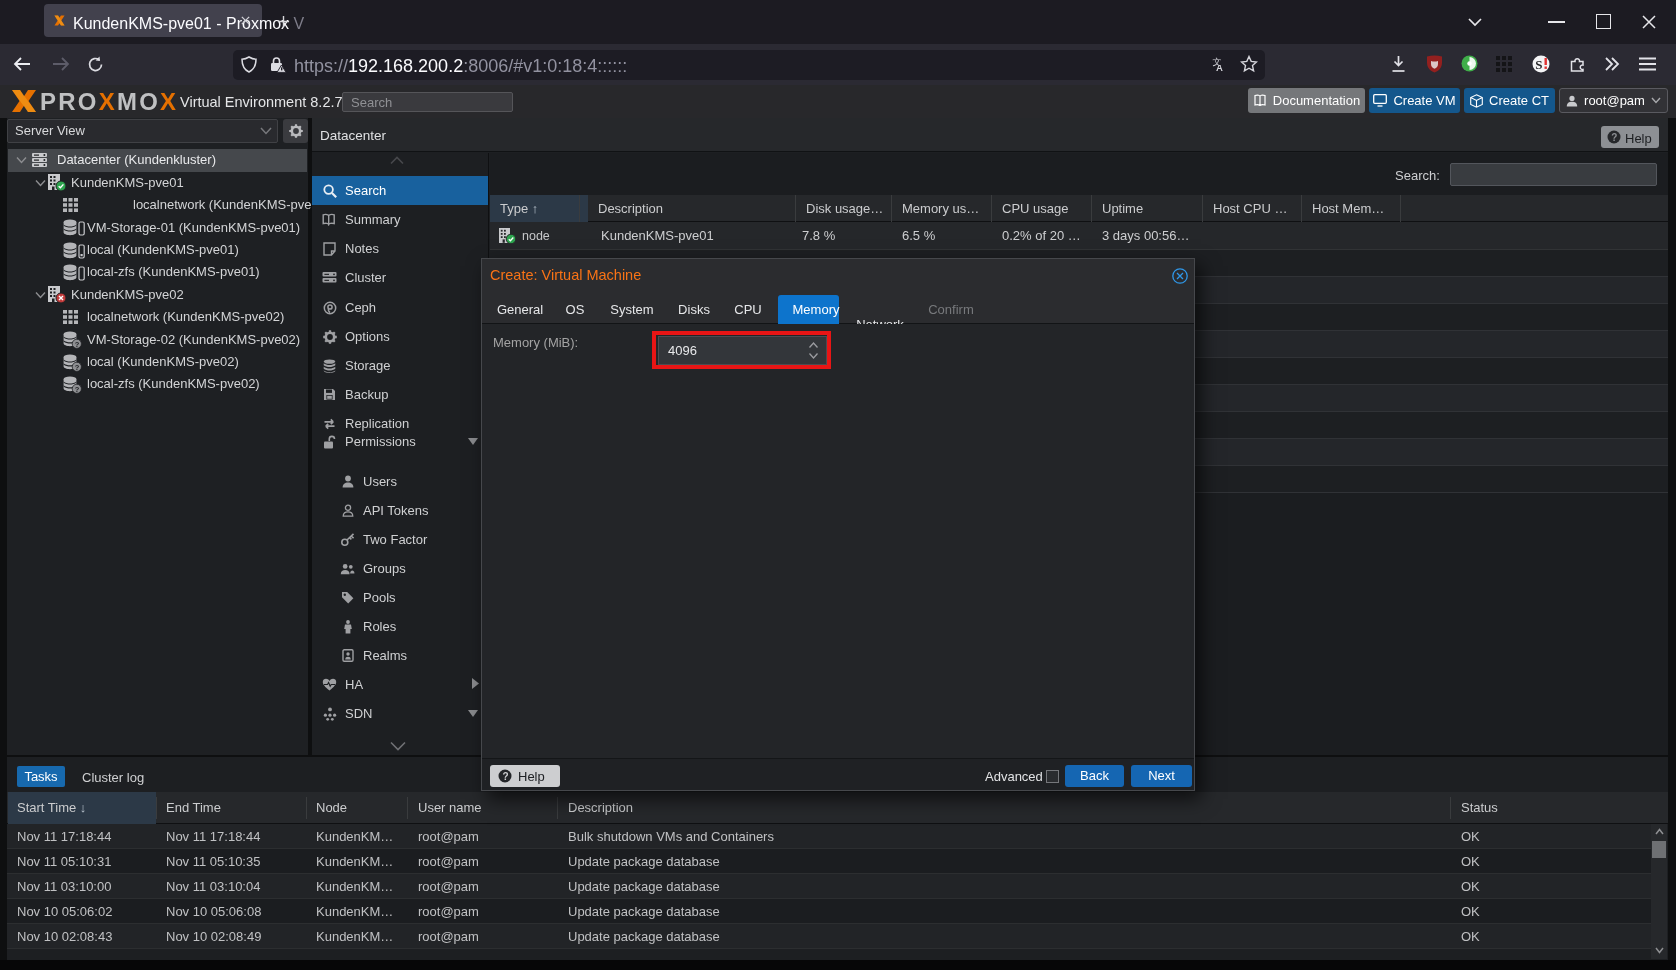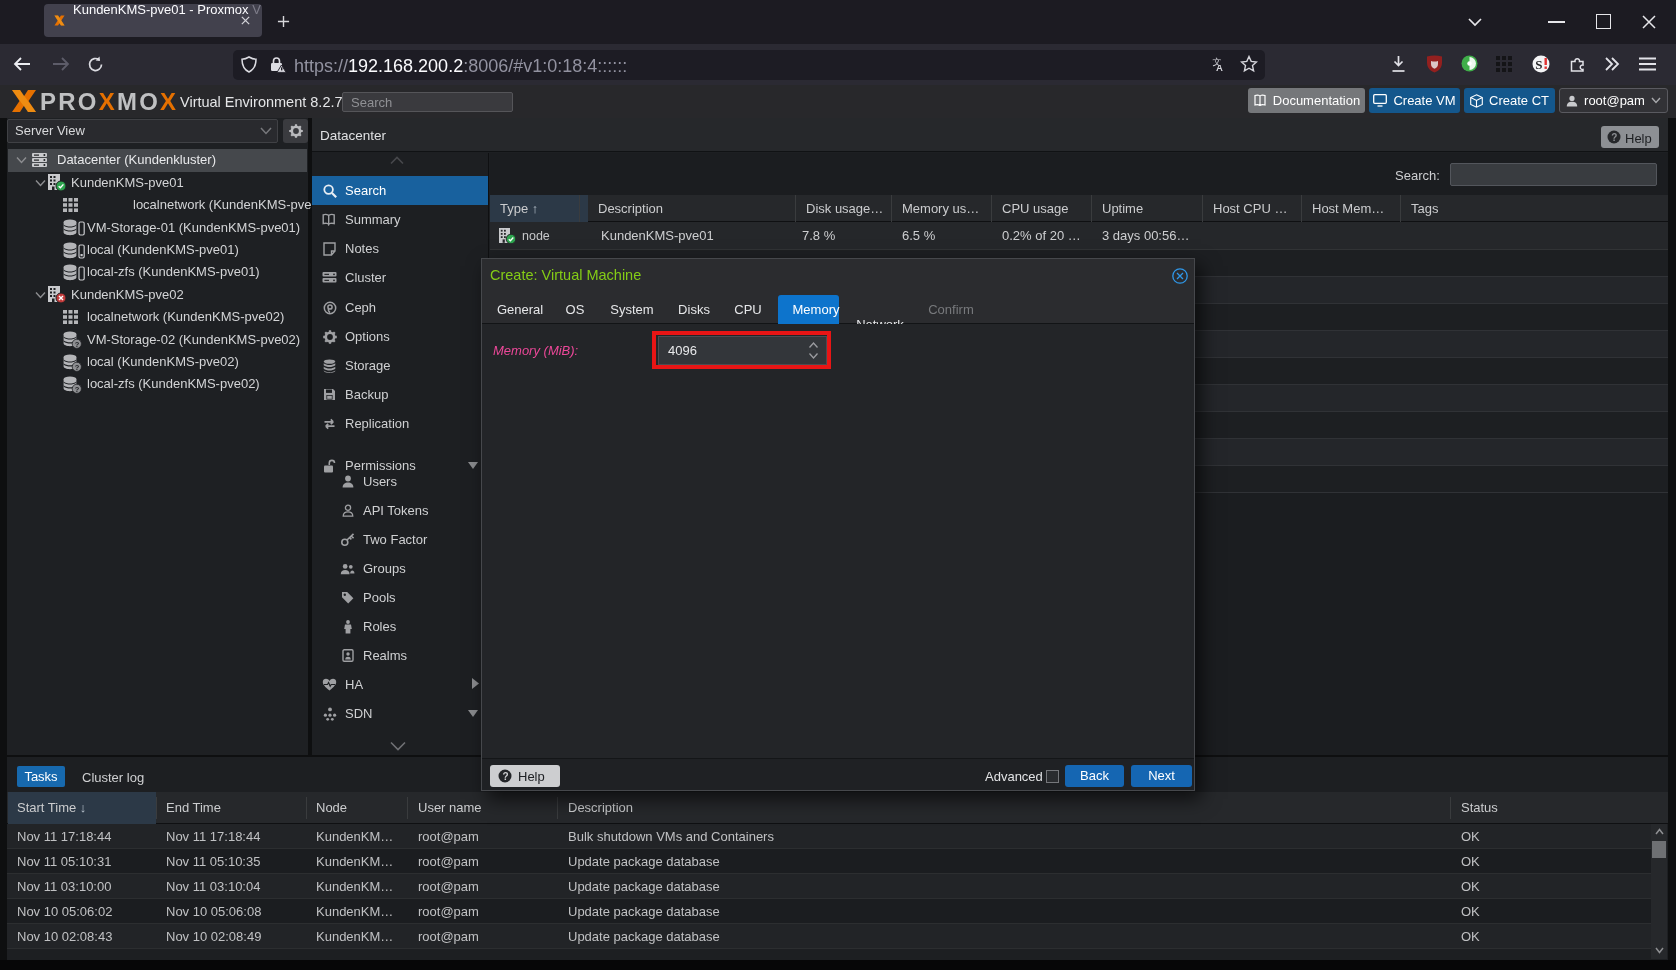--- a/index.html
+++ b/index.html
@@ -43,21 +43,21 @@
 </head>
 <body>
 <div id="page">
 
   <div class="abs" id="titlebar"></div>
   <div class="abs" id="tab"></div>
   <svg class="abs" style="left:53px;top:14px" width="13" height="13" viewBox="0 0 18 18">
     <path d="M2 2 L7 2 L9 5.2 L11 2 L16 2 L11.5 9 L16 16 L11 16 L9 12.8 L7 16 L2 16 L6.5 9 Z" fill="#e57000"></path>
     <path d="M2 2 L7 2 L16 16 L11 16 Z" fill="#f5a623" opacity="0.55"></path>
   </svg>
-  <div class="txt" style="left:73px;top:2px;font-size:13px;color:#fbfbfe;">KundenKMS-pve01 - Proxmox <span style="color:#7e7d8a">V</span></div>
+  <div class="txt" style="left:73px;top:15px;font-size:16px;color:#fbfbfe;">KundenKMS-pve01 - Proxmox <span style="color:#7e7d8a">V</span></div>
   <svg class="abs" style="left:240px;top:15px" width="11" height="11" viewBox="0 0 12 12">
     <path d="M2 2 L10 10 M10 2 L2 10" stroke="#d2d2d8" stroke-width="1.4"></path>
   </svg>
   <svg class="abs" style="left:277px;top:15px" width="13" height="13" viewBox="0 0 14 14">
     <path d="M7 1 L7 13 M1 7 L13 7" stroke="#d8d8dc" stroke-width="1.5"></path>
   </svg>
 
   <svg class="abs" style="left:1467px;top:17px" width="16" height="10" viewBox="0 0 16 10">
     <path d="M2 2 L8 8 L14 2" fill="none" stroke="#e6e6ea" stroke-width="1.7"></path>
   </svg>
@@ -448,21 +448,21 @@
               <rect x="3.4" y="7" width="6.2" height="4.6" fill="#1d1f22"></rect>
               <rect x="4.2" y="7.8" width="4.6" height="3" fill="currentColor"></rect>
             </svg>
           </span>Backup</div>
       <div class="mi" style="top:256px"><span class="ic">
             <svg width="15" height="12" viewBox="0 0 15 12">
               <path d="M2.5 3.8 H11.2 M11.2 3.8 L8.8 1.4 M11.2 3.8 L8.8 6.2" fill="none" stroke="currentColor" stroke-width="1.7"></path>
               <path d="M12.5 8.2 H3.8 M3.8 8.2 L6.2 5.8 M3.8 8.2 L6.2 10.6" fill="none" stroke="currentColor" stroke-width="1.7"></path>
             </svg>
           </span>Replication</div>
-      <div class="mi" style="top:298px"><span class="ic">
+      <div class="mi" style="top:274px"><span class="ic">
             <svg width="13" height="14" viewBox="0 0 13 14">
               <rect x="1" y="6.4" width="9" height="7" rx="1" fill="currentColor"></rect>
               <path d="M8.5 6 V4 a2.6 2.6 0 0 1 5.2 0" fill="none" stroke="currentColor" stroke-width="1.6" transform="translate(-2.2,0)"></path>
             </svg>
           </span>Permissions<svg style="position:absolute;left:156px;top:11px" width="10" height="7" viewBox="0 0 10 7">
             <path d="M0 0 L10 0 L5 7 Z" fill="#8a8b8e"></path>
           </svg></div>
       <div class="mi sub" style="top:314px"><span class="ic">
             <svg width="12" height="13" viewBox="0 0 12 13">
               <circle cx="6" cy="3.5" r="2.9" fill="currentColor"></circle>
@@ -542,21 +542,20 @@
       <div class="abs" style="left:0;top:42px;width:1178px;height:27px;background:#26282b;border-bottom:1px solid #0f1012;"></div>
       <div class="abs" style="left:0;top:42px;width:98px;height:27px;background:#2c3947;"></div>
       <div class="gh" style="left:0;width:90px;">Type <span style="font-family:'Liberation Sans';color:#b9c3cd">↑</span></div>
       <div class="gh" style="left:98px;width:208px;">Description</div>
       <div class="gh" style="left:306px;width:96px;">Disk usage…</div>
       <div class="gh" style="left:402px;width:100px;">Memory us…</div>
       <div class="gh" style="left:502px;width:100px;">CPU usage</div>
       <div class="gh" style="left:602px;width:111px;">Uptime</div>
       <div class="gh" style="left:713px;width:99px;">Host CPU …</div>
       <div class="gh" style="left:812px;width:99px;">Host Mem…</div>
-      <div class="gh" style="left:911px;width:267px;border-right:none;">Tags</div>
 
       <div class="abs" style="left:0;top:69px;width:1178px;height:28px;background:#25272a;border-bottom:1px solid #313335;"></div>
       <svg class="abs" style="left:8px;top:74px" width="19" height="18" viewBox="0 0 19 18">
         <rect x="1" y="1" width="11" height="15" fill="#c9cacd"></rect>
         <g fill="#25272a">
             <rect x="2.8" y="2.8" width="1.8" height="1.8"></rect>
             <rect x="6" y="2.8" width="1.8" height="1.8"></rect>
             <rect x="2.8" y="6" width="1.8" height="1.8"></rect>
             <rect x="6" y="6" width="1.8" height="1.8"></rect>
             <rect x="2.8" y="9.2" width="1.8" height="1.8"></rect>
@@ -647,39 +646,39 @@
     <svg class="abs" style="left:1648px;top:71px" width="9" height="7" viewBox="0 0 9 7">
         <path d="M1 6 L4.5 1.5 L8 6" fill="none" stroke="#8e8f92" stroke-width="1.5"></path>
       </svg>
     <div class="abs" style="left:1645px;top:84px;width:14px;height:17px;background:#6e7073;"></div>
     <svg class="abs" style="left:1648px;top:190px" width="9" height="7" viewBox="0 0 9 7">
         <path d="M1 1 L4.5 5.5 L8 1" fill="none" stroke="#8e8f92" stroke-width="1.5"></path>
       </svg>
   </div>
 
   <div class="abs" id="modal">
-    <div class="txt" style="left:8px;top:8px;font-size:14.5px;color:#84cc16;">Create: Virtual Machine</div>
+    <div class="txt" style="left:8px;top:8px;font-size:14.5px;color:#f97316;">Create: Virtual Machine</div>
     <svg class="abs" style="left:690px;top:9px" width="16" height="16" viewBox="0 0 16 16">
       <circle cx="8" cy="8" r="7.2" fill="none" stroke="#2f97e8" stroke-width="1.3"></circle>
       <path d="M5 5 L11 11 M11 5 L5 11" stroke="#2f97e8" stroke-width="1.3"></path>
     </svg>
 
     <div class="abs" style="left:0;top:64px;width:712px;height:1px;background:#121416;"></div>
     <div class="abs" style="left:296px;top:36px;width:61px;height:29px;background:#0d74cc;border-radius:3px 3px 0 0;"></div>
     <div class="tab" style="left:10px;width:56px;">General</div>
     <div class="tab" style="left:76px;width:34px;">OS</div>
     <div class="tab" style="left:120px;width:60px;">System</div>
     <div class="tab" style="left:190px;width:44px;">Disks</div>
     <div class="tab" style="left:246px;width:40px;">CPU</div>
     <div class="tab" style="left:296px;width:76px;color:#fff;">Memory</div>
     <div class="tab" style="left:368px;width:60px;margin-top:15px;">Network</div>
     <div class="tab" style="left:440px;width:58px;color:#77797c;">Confirm</div>
 
     <div class="abs" style="left:0;top:65px;width:712px;height:434px;background:#232528;"></div>
-    <div class="txt" style="left:11px;top:84px;color:#ec4899;font-style:italic;">Memory (MiB):</div>
+    <div class="txt" style="left:11px;top:76px;color:#a3a3a3;">Memory (MiB):</div>
     <div class="abs" style="left:176px;top:77px;width:169px;height:29px;background:#33363a;border:1px solid #4a4d52;"></div>
     <div class="txt" style="left:186px;top:84px;color:#e8e9eb;">4096</div>
     <svg class="abs" style="left:326px;top:82px" width="11" height="19" viewBox="0 0 11 19">
       <path d="M1.5 6.5 L5.5 2 L9.5 6.5" fill="none" stroke="#9b9ca0" stroke-width="1.3"></path>
       <path d="M1.5 12.5 L5.5 17 L9.5 12.5" fill="none" stroke="#9b9ca0" stroke-width="1.3"></path>
     </svg>
     <div class="abs" style="left:170px;top:72px;width:179px;height:38px;border:4px solid #e81515;"></div>
 
     <div class="abs" style="left:0;top:499px;width:712px;height:32px;background:#1f2124;border-top:1px solid #141618;"></div>
     <div class="abs" style="left:8px;top:506px;width:70px;height:22px;background:#cdced0;border-radius:3px;"></div>

